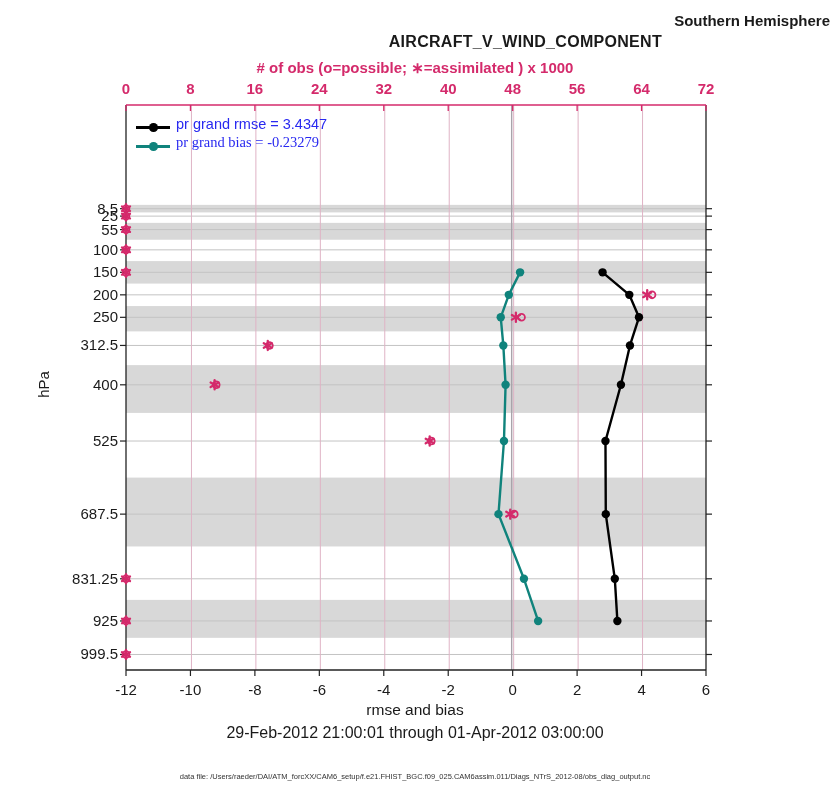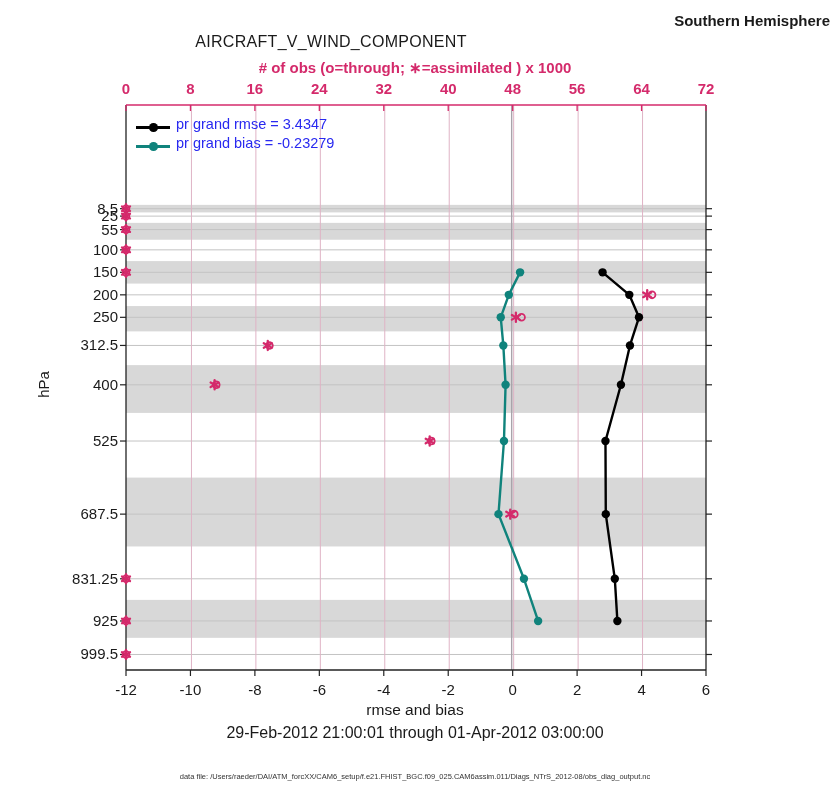--- a/index.html
+++ b/index.html
@@ -2,22 +2,22 @@
 <html><head>
 <meta charset="utf-8">
 <style>
   html,body{margin:0;padding:0;background:#ffffff;}
   .canvas{position:relative;width:830px;height:800px;background:#ffffff;overflow:hidden;
           font-family:"Liberation Sans",sans-serif;}
   .canvas svg{position:absolute;left:0;top:0;}
   svg text{font-family:"Liberation Sans",sans-serif;}
   .title1{position:absolute;top:12px;left:0;width:830px;text-align:right;
           font-size:15px;font-weight:700;color:#1a1a1a;}
-  .title2{position:absolute;top:33px;left:0;width:662px;text-align:center;
-          font-size:16px;font-weight:400;color:#1a1a1a;letter-spacing:.3px;}
+  .title2{position:absolute;top:33px;left:0;width:662px;text-align:right;
+          font-size:16px;font-weight:700;color:#1a1a1a;letter-spacing:.3px;}
   .subtitle{position:absolute;top:59px;left:0;width:830px;text-align:center;
           font-size:15px;font-weight:700;}
   .legend{position:absolute;left:136px;top:113px;}
   .legend-row{display:flex;align-items:flex-end;height:19px;}
   .leg-sample{position:relative;width:34px;height:10px;margin-right:6px;flex:0 0 auto;}
   .leg-bar{position:absolute;left:0;top:4px;width:34px;height:2.6px;}
   .leg-dot{position:absolute;left:13px;top:1px;width:8.6px;height:8.6px;border-radius:50%;}
   .leg-label{font-size:14.5px;white-space:pre;}
   .ylabel{position:absolute;left:30px;top:376px;font-size:15px;color:#1a1a1a;
           transform:rotate(-90deg);transform-origin:center;}
@@ -273,34 +273,34 @@
         <circle cx="503.3222222222222" cy="345.43988853503186" r="4.2" fill="#10837c"></circle>
         <circle cx="505.5777777777777" cy="384.8009554140127" r="4.2" fill="#10837c"></circle>
         <circle cx="503.9666666666667" cy="441.031050955414" r="4.2" fill="#10837c"></circle>
         <circle cx="498.4888888888889" cy="514.1301751592357" r="4.2" fill="#10837c"></circle>
         <circle cx="523.9444444444445" cy="578.7947850318471" r="4.2" fill="#10837c"></circle>
         <circle cx="538.1222222222223" cy="620.9673566878981" r="4.2" fill="#10837c"></circle>
       </g>
     </svg>
   <div class="title1">Southern Hemisphere</div>
   <div class="title2">AIRCRAFT_V_WIND_COMPONENT</div>
-  <div class="subtitle" id="topAxisTitle" style="color: rgb(212, 42, 107);"># of obs (o=through; ∗=assimilated ) x 1000</div>
+  <div class="subtitle" id="topAxisTitle" style="color: rgb(212, 42, 107);"># of obs (o=possible; ∗=assimilated ) x 1000</div>
   <div class="legend" id="legend">
       <div class="legend-row">
         <span class="leg-sample">
           <span class="leg-bar" style="background: rgb(0, 0, 0);"></span>
           <span class="leg-dot" style="background: rgb(0, 0, 0);"></span>
         </span>
         <span class="leg-label" style="color: rgb(41, 41, 240);">pr grand rmse = 3.4347</span>
       </div>
       <div class="legend-row">
         <span class="leg-sample">
           <span class="leg-bar" style="background: rgb(16, 131, 124);"></span>
           <span class="leg-dot" style="background: rgb(16, 131, 124);"></span>
         </span>
-        <span class="leg-label" style="color: rgb(41, 41, 240);">pr grand bias = -0.23279</span>
+        <span class="leg-label" style="color: rgb(41, 41, 240); font-family: Liberation Serif, serif;">pr grand bias = -0.23279</span>
       </div>
     </div>
   <div class="ylabel">hPa</div>
   <div class="xlabel">rmse and bias</div>
   <div class="dateline">29-Feb-2012 21:00:01 through 01-Apr-2012 03:00:00</div>
   <div class="fileline">data file: /Users/raeder/DAI/ATM_forcXX/CAM6_setup/f.e21.FHIST_BGC.f09_025.CAM6assim.011/Diags_NTrS_2012-08/obs_diag_output.nc</div>
 </div>
 
 </body></html>

